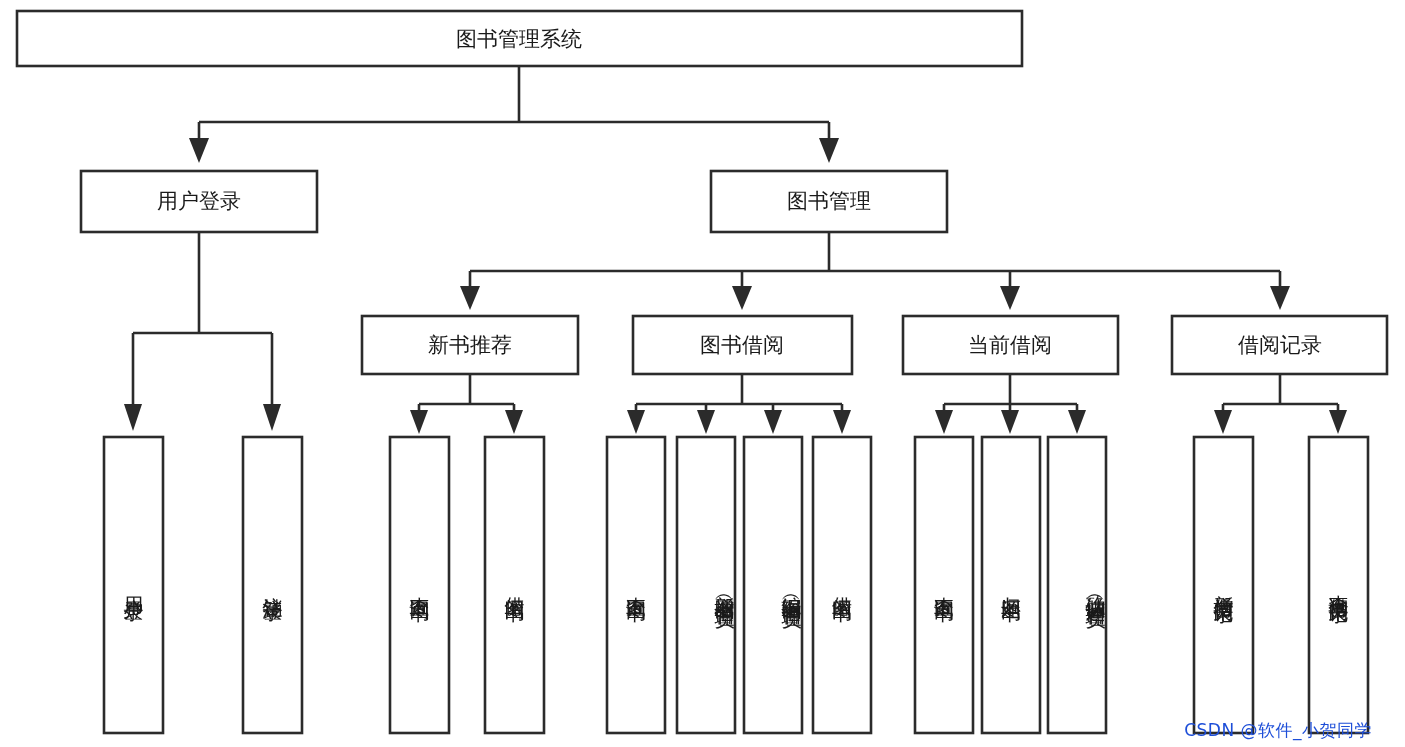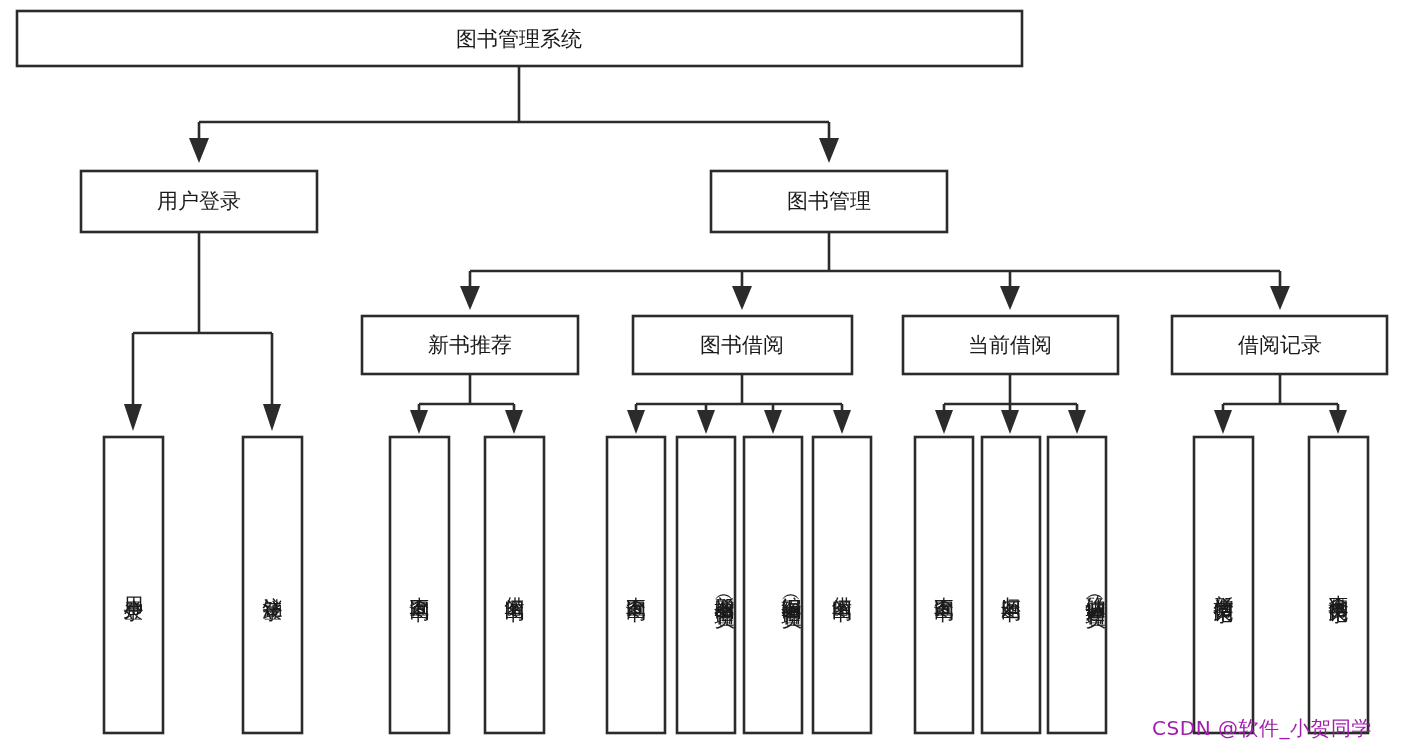--- a/index.html
+++ b/index.html
@@ -70,22 +70,22 @@
     justify-content: center;
     text-align: center;
     white-space: nowrap;
     pointer-events: none;
   }
   .watermark {
     position: absolute;
     right: 12px;
     bottom: 5px;
     font-family: "DejaVu Sans", "Liberation Sans", sans-serif;
-    font-size: 20px;
-    color: #a21caf;
+    font-size: 17px;
+    color: #1d4ed8;
     letter-spacing: 0.5px;
     white-space: nowrap;
     user-select: none;
   }
 </style>
 </head>
 <body>
 
 <div id="diagram-root">
 

